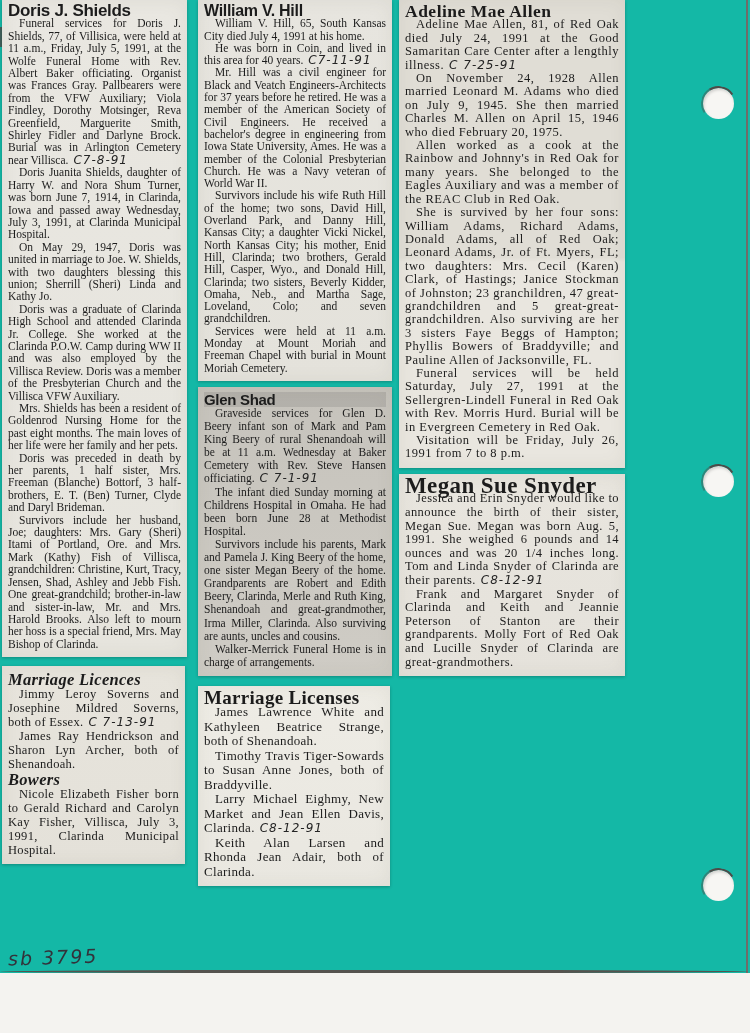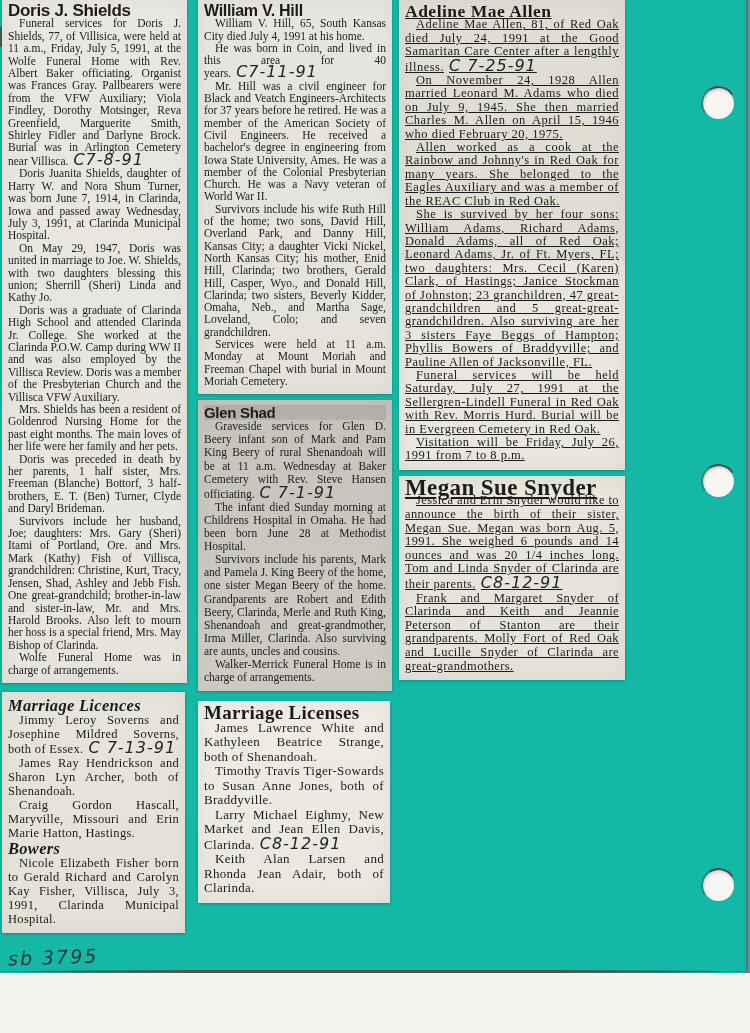--- a/index.html
+++ b/index.html
@@ -13,21 +13,21 @@
   .clip {
     box-sizing:border-box; padding:5px 6px 7px 6px; width:100%;
     box-shadow:0 1px 3px rgba(0,0,0,0.25), inset 0 0 18px rgba(90,85,70,0.08);
   }
   .clip p { margin:0; text-indent:11px; text-align:justify; }
   .hl { font-weight:bold; text-align:center; margin:0 0 3px 0; text-indent:0 !important; }
   .hl-sans { font-family:"Liberation Sans", sans-serif; letter-spacing:-0.3px; }
   .hl-serif { font-family:"Liberation Serif", serif; }
   .pen {
     font-family:"DejaVu Sans", sans-serif; font-style:italic;
-    white-space:nowrap; margin-left:5px; font-size:16px; color:#242424;
+    white-space:nowrap; margin-left:5px; font-size:12px; color:#242424;
     letter-spacing:1px;
   }
   
   .col-left { left:2px; top:0; width:185px; }
   .doris-clip { background:linear-gradient(180deg,#e9e7e1,#e6e4dd); }
   .doris-clip .hl { font-size:17px; }
   .doris-clip p { font-size:11.5px; line-height:12.4px; }
   .mll-clip { background:linear-gradient(180deg,#e7e4dc,#e4e1d9); width:183px; margin-top:9px; }
   .mll-clip .hl { font-size:16.5px; margin-top:2px;font-style:italic; }
   .mll-clip p { font-size:12.5px; line-height:14px; letter-spacing:0.3px; }
@@ -37,21 +37,21 @@
   .hill-clip { background:linear-gradient(180deg,#e7e5df,#e4e2db); }
   .hill-clip .hl { font-size:16px; }
   .hill-clip p { font-size:11.5px; line-height:12.3px; }
   .beery-clip { background:linear-gradient(180deg,#c6c3bc,#cfccc5); margin-top:6px; }
   .beery-clip .hl { font-size:15px; background:rgba(40,40,40,0.12); padding:1px 0; }
   .beery-clip p { font-size:11.5px; line-height:13.1px; }
   .mlm-clip { background:linear-gradient(180deg,#eeece5,#e9e7e0); width:192px; margin-top:10px; }
   .mlm-clip .hl { font-size:19px; }
   .mlm-clip p { font-size:13px; line-height:14.5px; letter-spacing:0.3px; }
   
-  .col-right { left:399px; top:0; width:226px;text-decoration:underline; }
+  .col-right { left:399px; top:0; width:226px; }
   .adeline-clip { background:linear-gradient(180deg,#e0ddd5 55%,#e9e6df 56%); }
   .adeline-clip .hl { font-size:17.5px; }
   .adeline-clip p { font-size:12.5px; line-height:13.4px; letter-spacing:0.5px; }
   .megan-clip { background:linear-gradient(180deg,#e8e5de,#e5e2db); margin-top:6px; }
   .megan-clip .hl { font-size:23px; }
   .megan-clip p { font-size:12.5px; line-height:13.6px; letter-spacing:0.4px; }
   
   .catalog {
     position:absolute; left:8px; top:946px;
     font-family:"DejaVu Sans", sans-serif; font-style:italic;
@@ -82,28 +82,26 @@
   <div class="col col-left">
     <div class="clip doris-clip">
       <p class="hl hl-sans">Doris J. Shields</p>
       <p><span>Funeral services for Doris J. Shields, 77, of Villisica, were held at 11 a.m., Friday, July 5, 1991, at the Wolfe Funeral Home with Rev. Albert Baker officiating. Organist was Frances Gray. Pallbearers were from the VFW Auxiliary; Viola Findley, Dorothy Motsinger, Reva Greenfield, Marguerite Smith, Shirley Fidler and Darlyne Brock. Burial was in Arlington Cemetery near Villisca.</span><span class="pen">C7-8-91</span></p>
       <p>Doris Juanita Shields, daughter of Harry W. and Nora Shum Turner, was born June 7, 1914, in Clarinda, Iowa and passed away Wednesday, July 3, 1991, at Clarinda Municipal Hospital.</p>
       <p>On May 29, 1947, Doris was united in marriage to Joe. W. Shields, with two daughters blessing this union; Sherrill (Sheri) Linda and Kathy Jo.</p>
       <p>Doris was a graduate of Clarinda High School and attended Clarinda Jr. College. She worked at the Clarinda P.O.W. Camp during WW II and was also employed by the Villisca Review. Doris was a member of the Presbyterian Church and the Villisca VFW Auxiliary.</p>
       <p>Mrs. Shields has been a resident of Goldenrod Nursing Home for the past eight months. The main loves of her life were her family and her pets.</p>
       <p>Doris was preceded in death by her parents, 1 half sister, Mrs. Freeman (Blanche) Bottorf, 3 half-brothers, E. T. (Ben) Turner, Clyde and Daryl Brideman.</p>
       <p>Survivors include her husband, Joe; daughters: Mrs. Gary (Sheri) Itami of Portland, Ore. and Mrs. Mark (Kathy) Fish of Villisca, grandchildren: Christine, Kurt, Tracy, Jensen, Shad, Ashley and Jebb Fish. One great-grandchild; brother-in-law and sister-in-law, Mr. and Mrs. Harold Brooks. Also left to mourn her hoss is a special friend, Mrs. May Bishop of Clarinda.</p>
-      <p>Wolfe Funeral Home was in charge of arrangements.</p>
     </div>
 
     <div class="clip mll-clip">
       <p class="hl hl-serif">Marriage Licences</p>
       <p><span>Jimmy Leroy Soverns and Josephine Mildred Soverns, both of Essex.</span><span class="pen">C 7-13-91</span></p>
       <p>James Ray Hendrickson and Sharon Lyn Archer, both of Shenandoah.</p>
-      <p>Craig Gordon Hascall, Maryville, Missouri and Erin Marie Hatton, Hastings.</p>
       <p class="hl hl-serif births-title">Bowers</p>
       <p>Nicole Elizabeth Fisher born to Gerald Richard and Carolyn Kay Fisher, Villisca, July 3, 1991, Clarinda Municipal Hospital.</p>
     </div>
   </div>
 
   <div class="col col-mid">
     <div class="clip hill-clip">
       <p class="hl hl-sans">William V. Hill</p>
       <p>William V. Hill, 65, South Kansas City died July 4, 1991 at his home.</p>
       <p><span>He was born in Coin, and lived in this area for 40 years.</span><span class="pen">C7-11-91</span></p>

